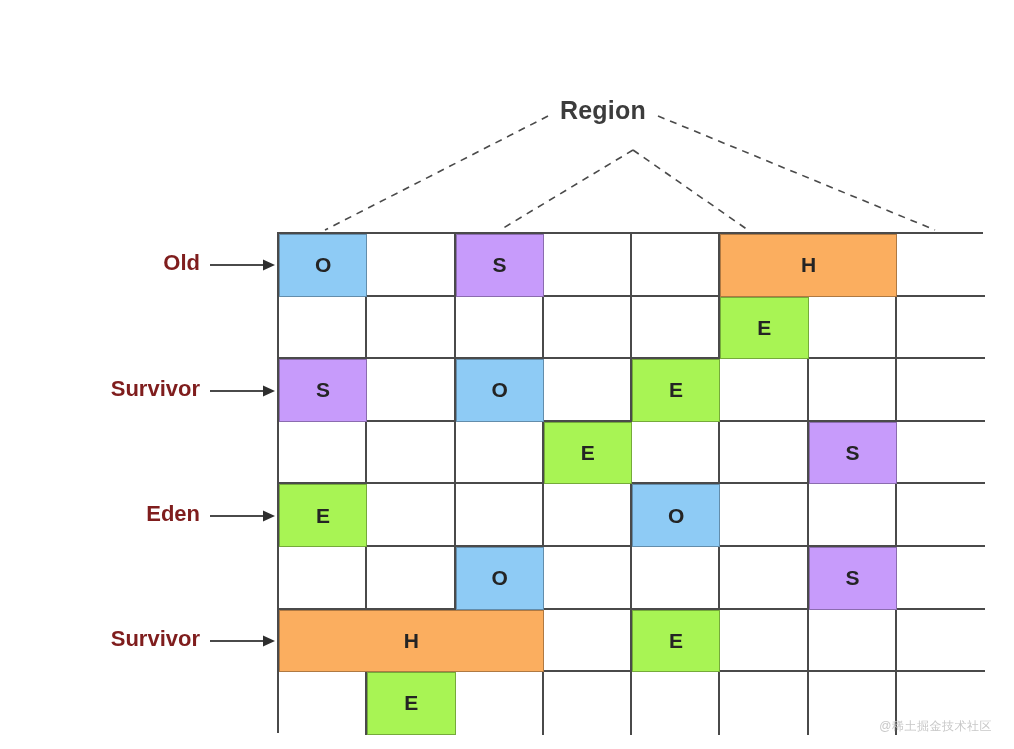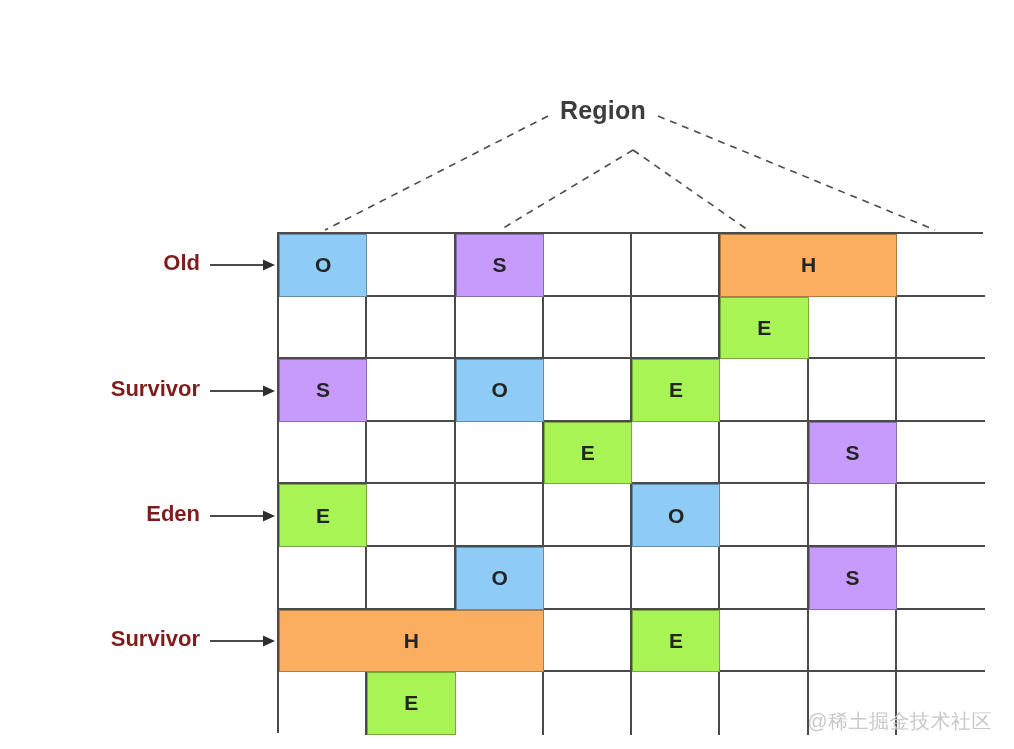--- a/index.html
+++ b/index.html
@@ -63,21 +63,21 @@
     font-size:21px;
     font-weight:700;
     color:#242424;
     border:1px solid rgba(0,0,0,.30);
   }
 
   
   #watermark{
     position:absolute;
     right:22px; bottom:14px;
-    font-size:20px;
+    font-size:12px;
     color:#c8c8c8;
     white-space:nowrap;
     letter-spacing:.5px;
   }
 </style>
 </head>
 <body>
 
 <div id="stage">
 

